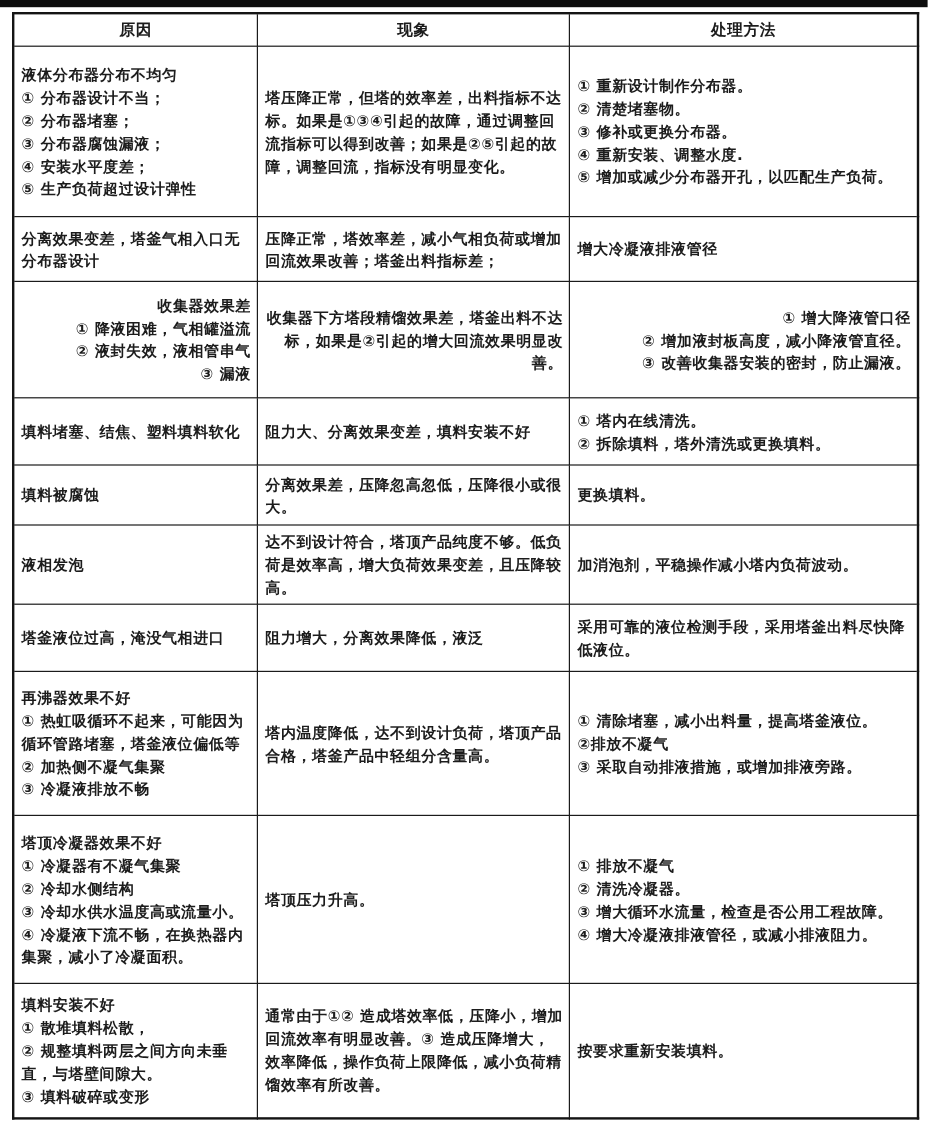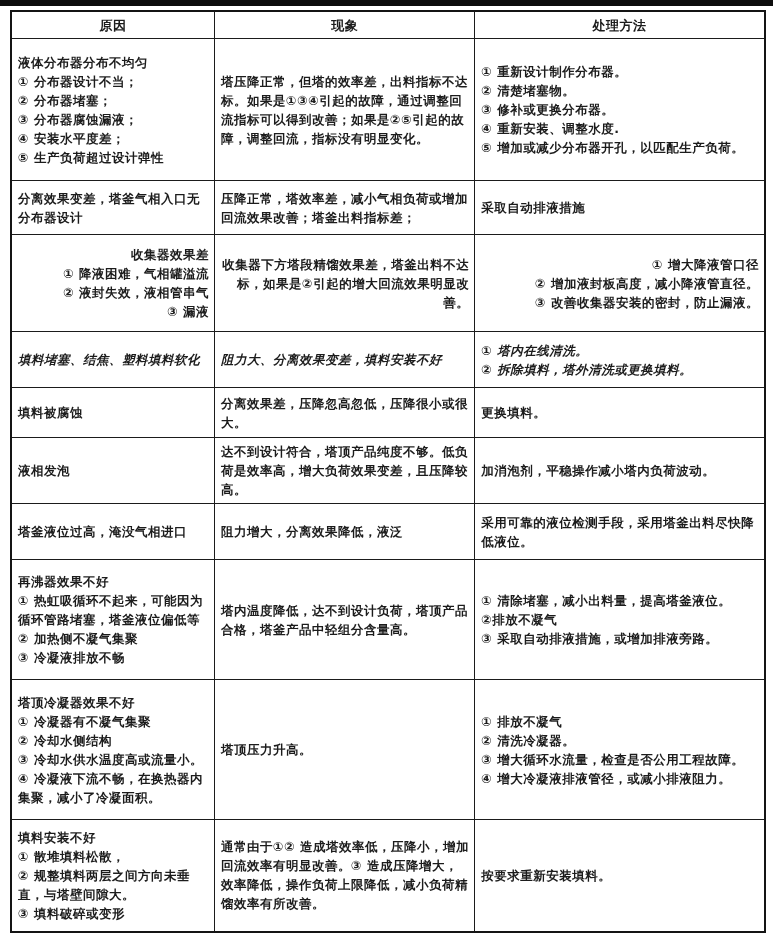--- a/index.html
+++ b/index.html
@@ -50,21 +50,21 @@
     padding: 1px 4px;
   }
   col.c-cause   { width: 27%; }
   col.c-phen    { width: 34.5%; }
   col.c-treat   { width: 38.5%; }
   .line { margin: 0; }
   
   #table-body tr:nth-child(1)  { height: 142px; }
   #table-body tr:nth-child(2)  { height: 54px;  }
   #table-body tr:nth-child(3)  { height: 97px; text-align: right;  }
-  #table-body tr:nth-child(4)  { height: 56px; font-style: italic;  }
+  #table-body tr:nth-child(4)  { height: 56px;  }
   #table-body tr:nth-child(5)  { height: 50px;  }
   #table-body tr:nth-child(6)  { height: 66px;  }
   #table-body tr:nth-child(7)  { height: 56px;  }
   #table-body tr:nth-child(8)  { height: 120px; }
   #table-body tr:nth-child(9)  { height: 140px; }
   #table-body tr:nth-child(10) { height: 112px; }
 </style>
 </head>
 <body>
 
@@ -105,21 +105,21 @@
         </td>
       </tr>
       <tr>
         <td>
           <div class="line">分离效果变差，塔釜气相入口无分布器设计</div>
         </td>
         <td>
           <div class="line">压降正常，塔效率差，减小气相负荷或增加回流效果改善；塔釜出料指标差；</div>
         </td>
         <td>
-          <div class="line">采取自动排液措施</div>
+          <div class="line">增大冷凝液排液管径</div>
         </td>
       </tr>
       <tr>
         <td>
           <div class="line">收集器效果差</div>
           <div class="line">① 降液困难，气相罐溢流</div>
           <div class="line">② 液封失效，液相管串气</div>
           <div class="line">③ 漏液</div>
         </td>
         <td>

